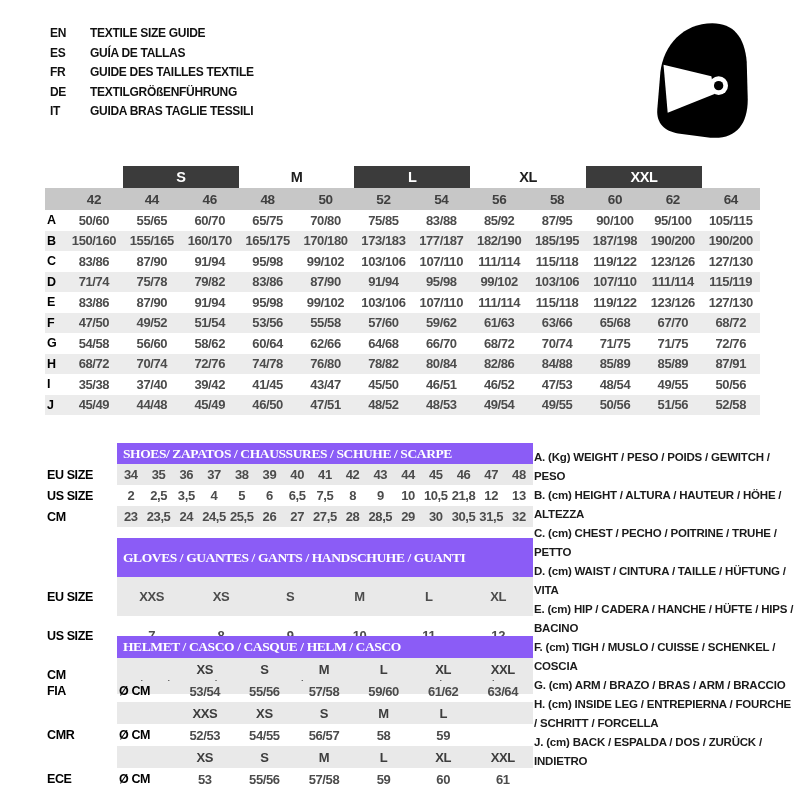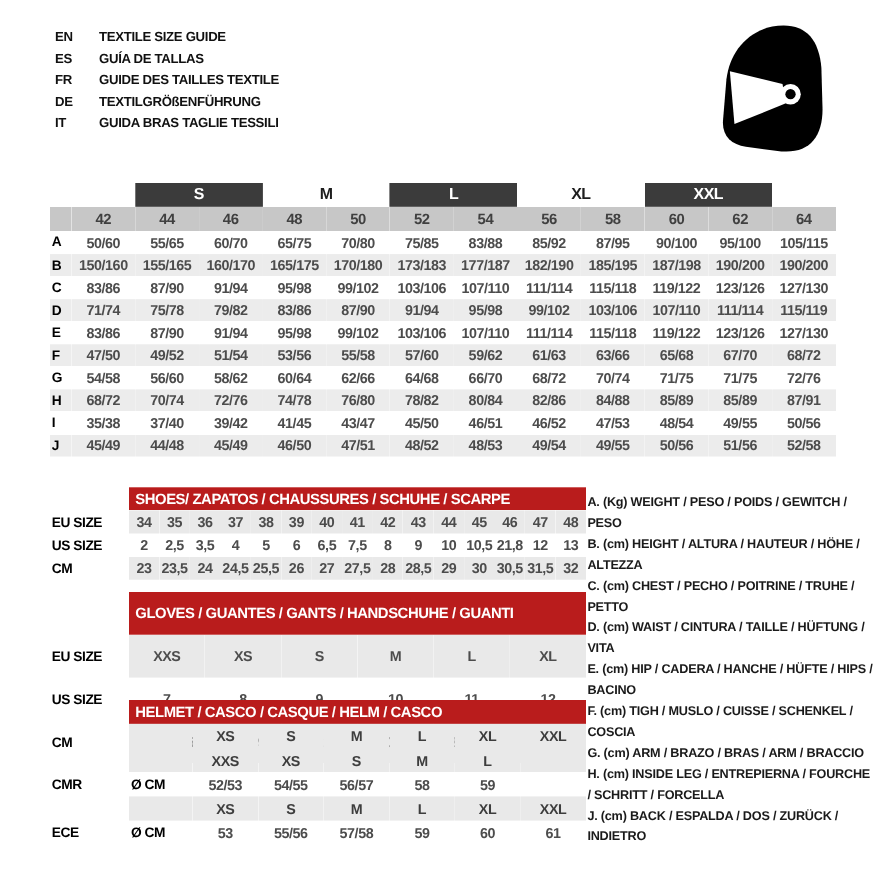--- a/index.html
+++ b/index.html
@@ -12,22 +12,22 @@
   .lang-code{width:40px;}
 
   
   .helmet-ic{position:absolute;left:650px;top:22px;width:104px;height:120px;}
 
   
   table.tbl{border-collapse:collapse;table-layout:fixed;}
   .tbl td{padding:0;height:21px;text-align:center;font-weight:bold;font-size:13px;
           color:#4c4c4c;letter-spacing:-0.4px;white-space:nowrap;overflow:hidden;}
   .rowlabel{text-align:left !important;color:#000 !important;font-size:12.5px !important;padding-left:2px !important;}
-  .bar{background:#b91c1c;color:#fff !important;text-align:left !important;
-       padding-left:6px !important;font-size:13.5px !important;letter-spacing:-0.2px;}
+  .bar{background:#8b5cf6;color:#fff !important;text-align:left !important;
+       padding-left:6px !important;font-size:13.5px !important;letter-spacing:-0.2px;font-family:Liberation Serif, serif;}
   .shade{background:#e9e9e9;}
   .szhdr{color:#3d3d3d !important;}
 
   
   .textile-wrap{position:absolute;left:45px;top:166px;width:715px;}
   .textile td{height:20.5px;}
   .textile .grp{font-size:14.5px;color:#1e1e1e;height:22px;}
   .textile .grp.dark{background:#3b3b3b;color:#fff;}
   .textile .size-row td{background:#c7c7c7;color:#404040;height:22px;font-size:13.5px;}
   .textile tr.alt td{background:#ececec;}
@@ -388,20 +388,30 @@
           <td></td>
           <td class="shade"></td>
           <td class="shade szhdr">XS</td>
           <td class="shade szhdr">S</td>
           <td class="shade szhdr">M</td>
           <td class="shade szhdr">L</td>
           <td class="shade szhdr">XL</td>
           <td class="shade szhdr">XXL</td>
         </tr>
         <tr>
+          <td class="rowlabel">FIA</td>
+          <td class="rowlabel">Ø CM</td>
+          <td>53/54</td>
+          <td>55/56</td>
+          <td>57/58</td>
+          <td>59/60</td>
+          <td>61/62</td>
+          <td>63/64</td>
+        </tr>
+        <tr>
           <td></td>
           <td class="shade"></td>
           <td class="shade szhdr">XXS</td>
           <td class="shade szhdr">XS</td>
           <td class="shade szhdr">S</td>
           <td class="shade szhdr">M</td>
           <td class="shade szhdr">L</td>
           <td class="shade szhdr"></td>
         </tr>
         <tr>

